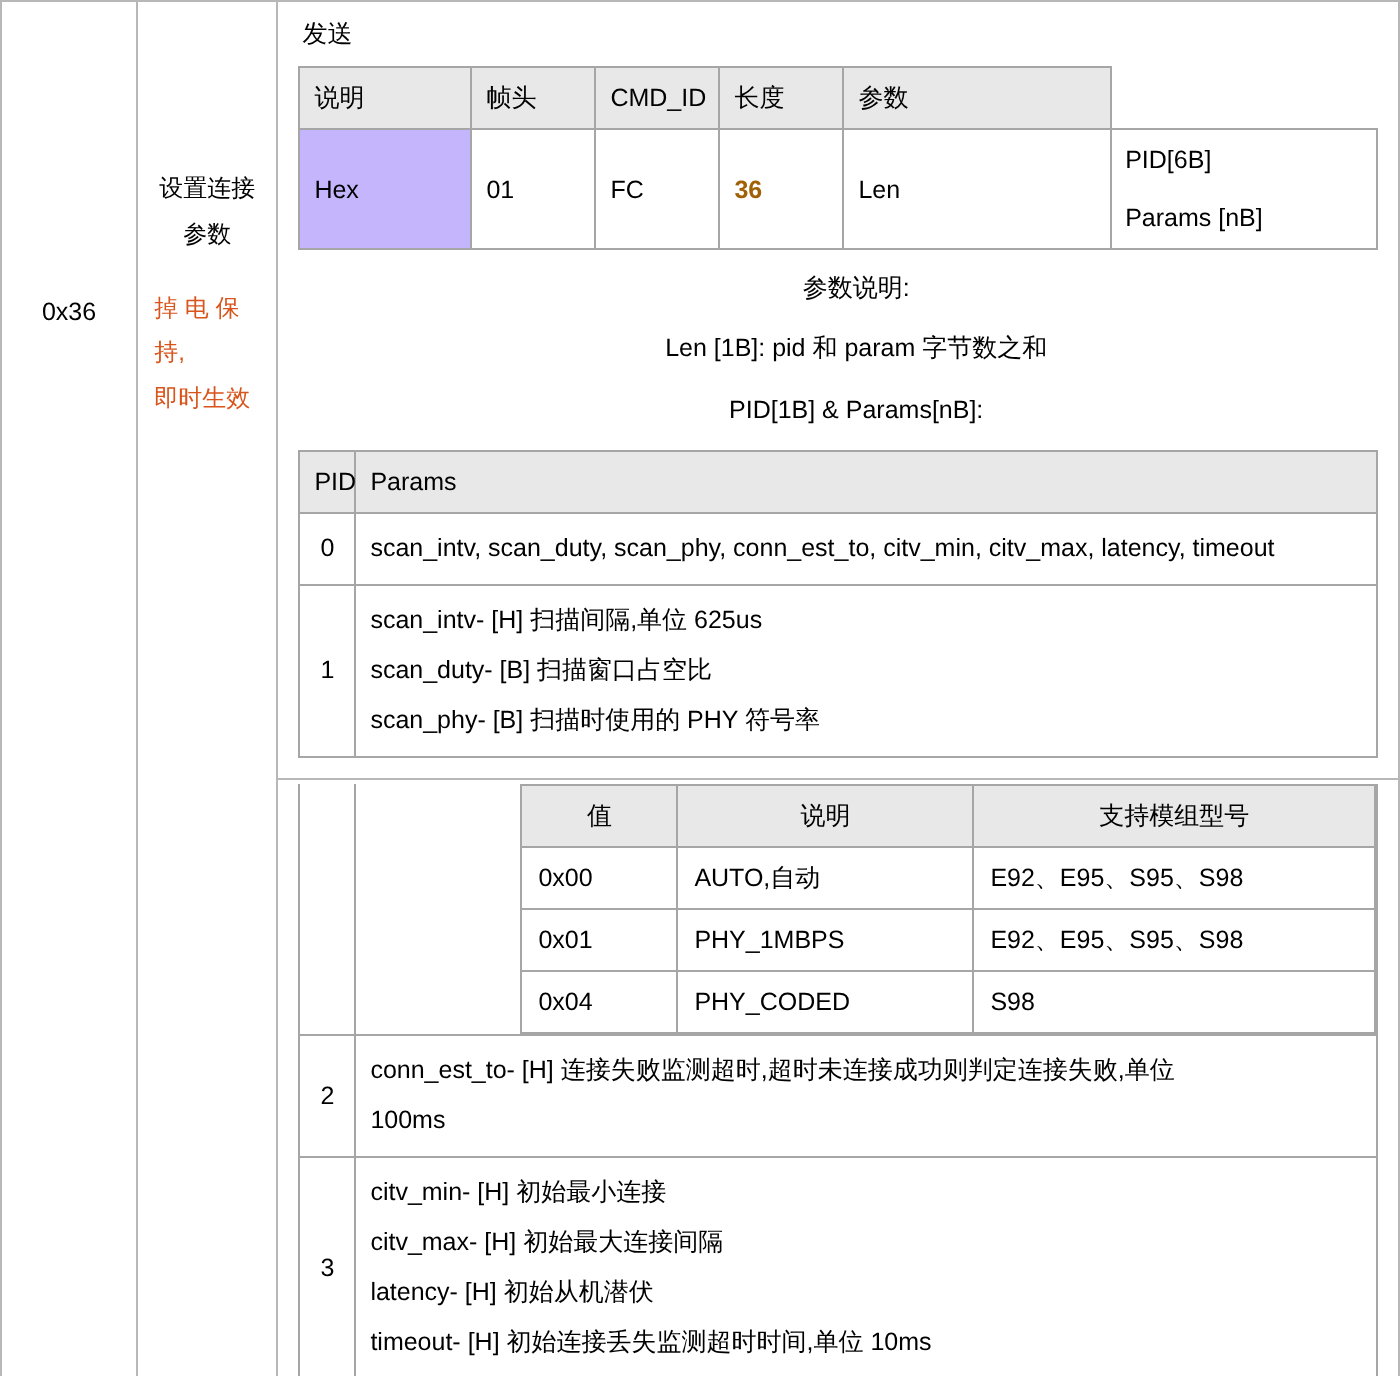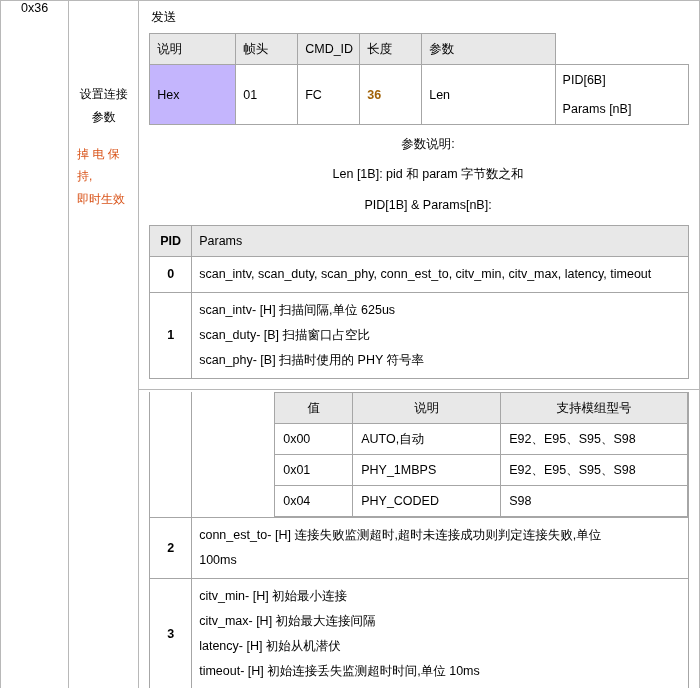--- a/index.html
+++ b/index.html
@@ -26,20 +26,21 @@
     padding: 0;
   }
   .col-code { width: 68px; }
   .col-name { width: 70px; }
   .col-body { width: 560px; }
 
   .code-cell {
     text-align: center;
     font-size: 12.5px;
     color: #000;
+    padding-top: 148px;
   }
   .name-cell {
     text-align: center;
     font-size: 12px;
     color: #000;
     padding: 0 4px;
   }
   .name-cell .nm1 { margin-top: 82px; line-height: 1.9; }
   .name-cell .nm2 {
     margin-top: 14px;
@@ -87,21 +88,21 @@
   .send-tbl td.c3 { width: 62px; }
   .send-tbl td.c4 { width: 62px; }
   .send-tbl td.c5 { }
   .cmdid { color: #a16207; font-weight: bold; }
   .send-tbl .hexcell { background: #c4b5fd; }
   .stack span { display: block; }
   .stack span + span { margin-top: 9px; }
 
   
   .pid-tbl { width: 100%; }
-  .pid-tbl td.pidcol { width: 42px; text-align: center; font-weight: bold; }
+  .pid-tbl td.pidcol { width: 28px; text-align: center; }
   .pid-tbl td.paramcol { padding: 0; }
   .linelist { padding: 5px 7px; }
   .linelist .ln { display: block; line-height: 2.0; }
 
   
   table.val-tbl {
     border-collapse: collapse;
     width: 100%;
     table-layout: fixed;
   }

